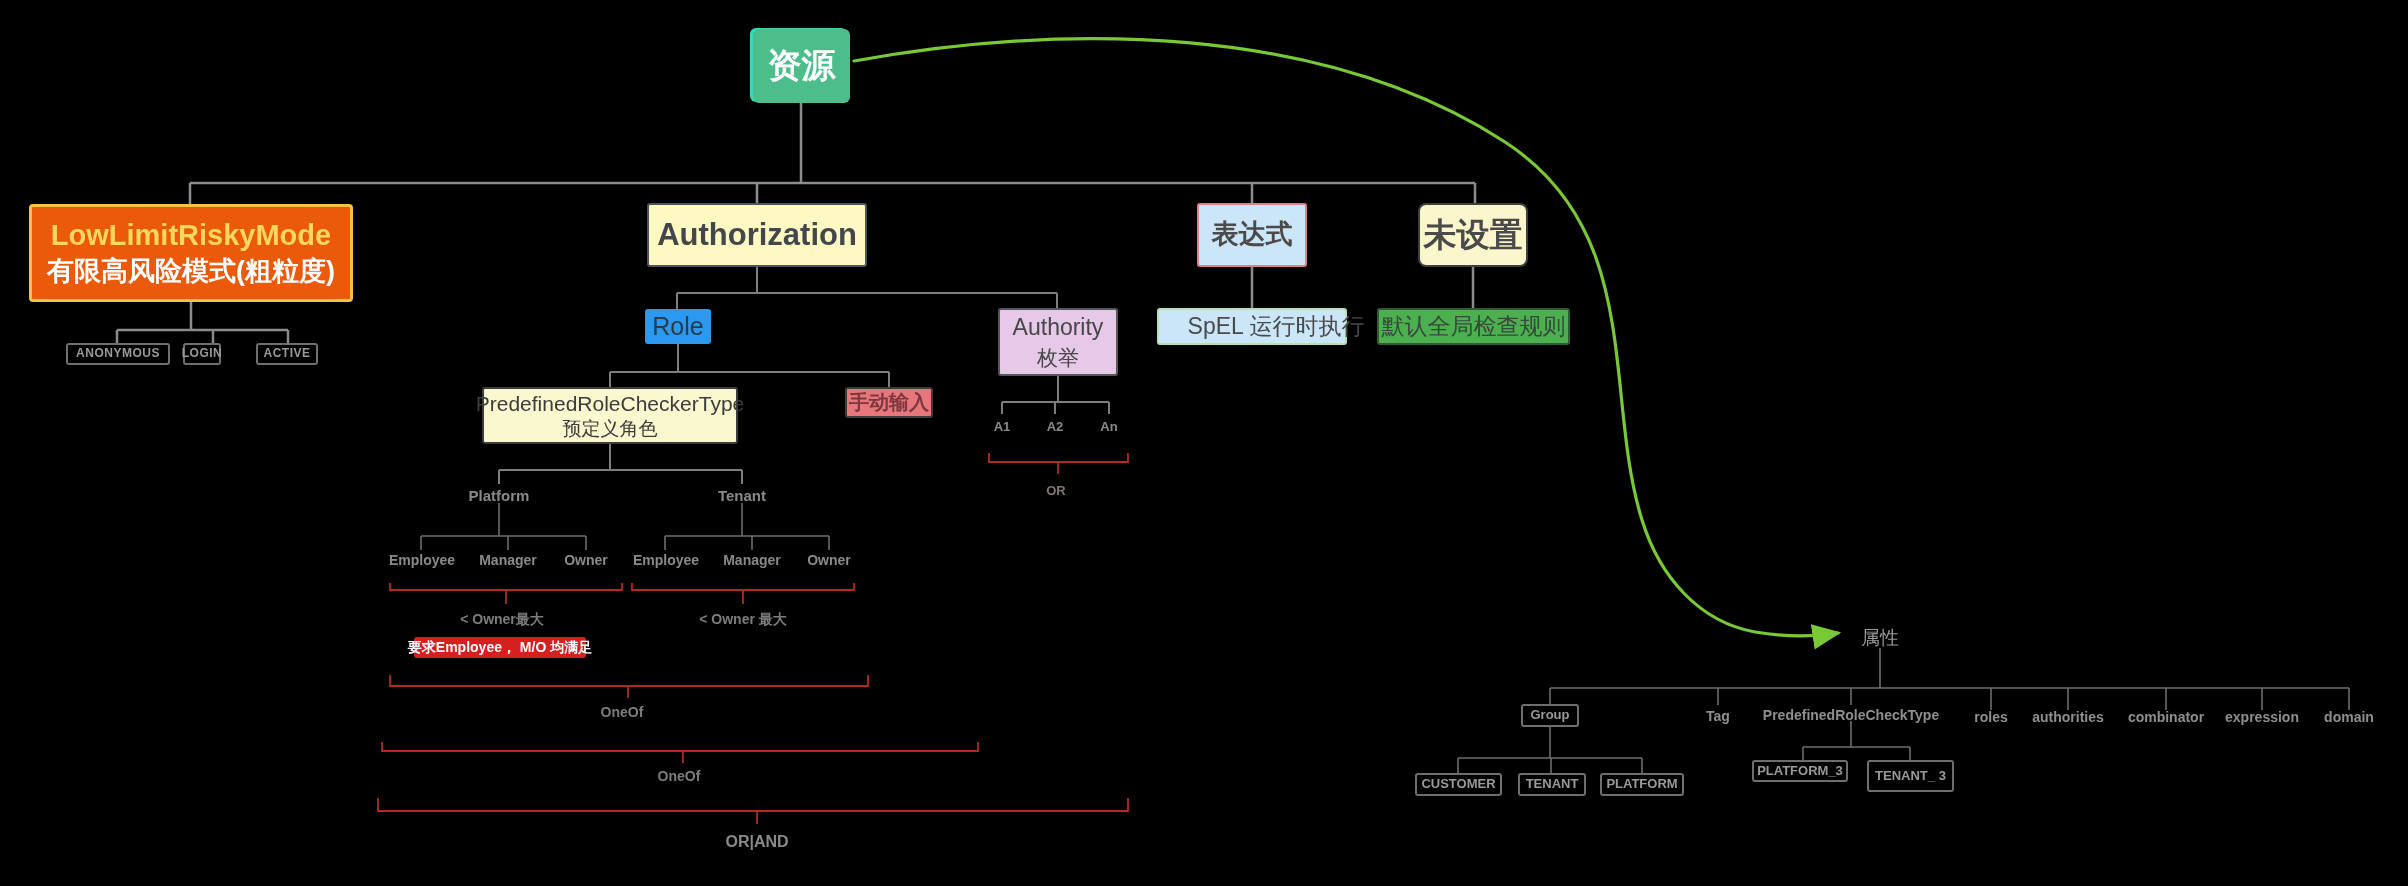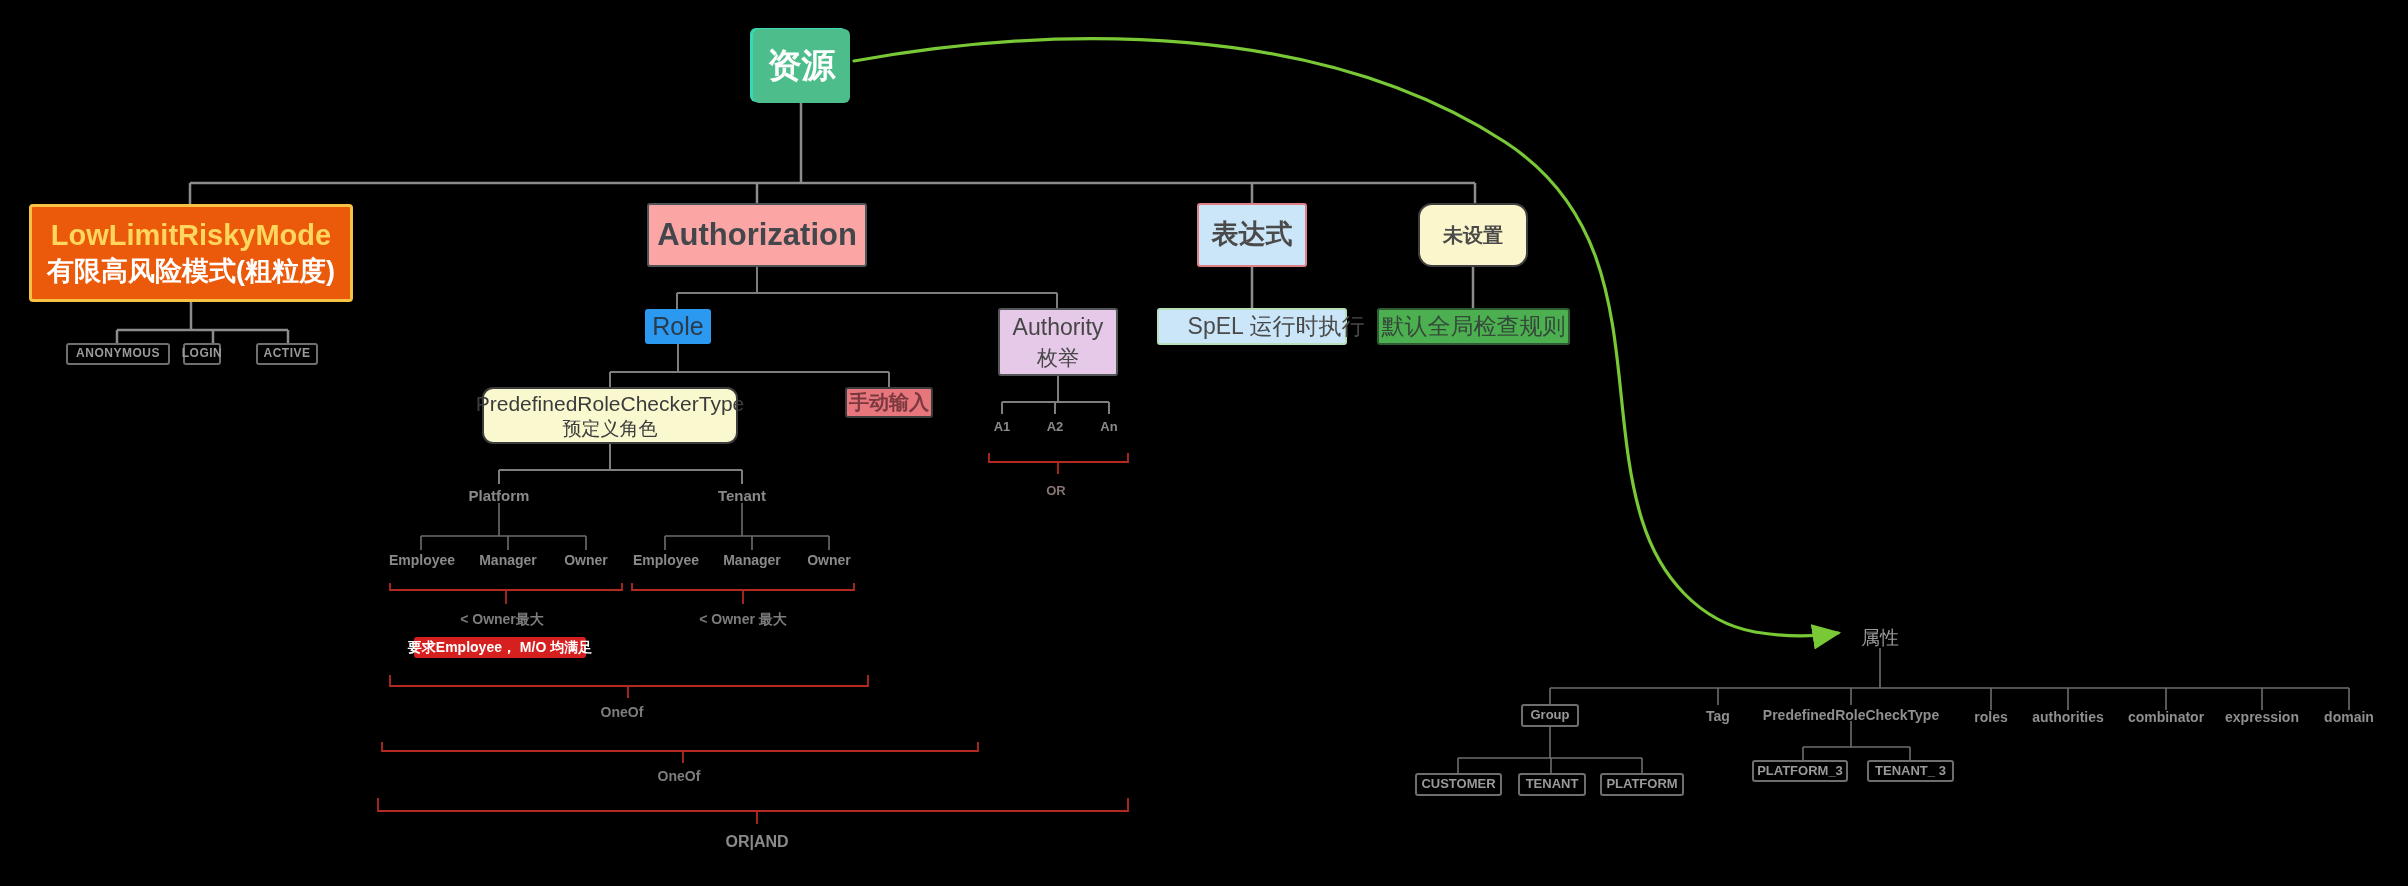--- a/index.html
+++ b/index.html
@@ -10,36 +10,36 @@
     align-items:center;justify-content:center;text-align:center;line-height:1.15;white-space:nowrap;}
   .lbl{position:absolute;transform:translate(-50%,-50%);white-space:nowrap;text-align:center;}
 
   .root{background:#4dbe8b;color:#fff;font-size:34px;font-weight:700;border-radius:6px;
     box-shadow:-3px -1px 0 #36d8b7;}
   .risky{background:#ea5a0a;border:3px solid #f6c344;border-radius:4px;}
   .risky .t1{color:#ffd75e;font-size:29px;font-weight:700;}
   .risky .t2{color:#ffffff;font-size:27px;font-weight:700;margin-top:4px;}
   .capbox{border:2px solid #6f6f6f;border-radius:3px;color:#9a9a9a;font-size:12px;
     font-weight:700;letter-spacing:.5px;}
-  .auth{border:2.5px solid #505459;border-radius:3px;background:#fca5a5;color:#43474c;
+  .auth{border:2.5px solid #505459;border-radius:3px;background:#fef9c3;color:#43474c;
     font-size:31px;font-weight:700;}
   .role{background:#2b99f0;border-radius:3px;color:#2a3b4d;font-size:25px;font-weight:500;}
-  .predef{background:#faf8cf;border:2px solid #3c3c3c;border-radius:11px;color:#3c3c3c;}
+  .predef{background:#faf8cf;border:2px solid #3c3c3c;border-radius:3px;color:#3c3c3c;}
   .predef .t1{font-size:21px;}
   .predef .t2{font-size:19px;margin-top:2px;}
   .manual{background:#e7777d;border:2px solid #3c3c3c;border-radius:3px;color:#7b383e;
     font-size:20px;font-weight:700;}
   .authority{background:#e6c8e8;border:2px solid #54565a;border-radius:3px;color:#474747;}
   .authority .t1{font-size:23px;}
   .authority .t2{font-size:21px;margin-top:6px;}
   .exprbox{background:#cbe6f8;border:2.5px solid #e08087;border-radius:3px;color:#4a4a4a;
     font-size:27px;font-weight:700;}
   .spel{background:#cbe6f8;border:2.5px solid #b7dfb9;border-radius:3px;color:#4a4a4a;font-size:23px;padding-left:48px;}
-  .unset{background:#fbf6cb;border:2.5px solid #3f3f3f;border-radius:14px;color:#4a4a4a;
-    font-size:20px;font-weight:700;}
+  .unset{background:#fbf6cb;border:2.5px solid #3f3f3f;border-radius:8px;color:#4a4a4a;
+    font-size:33px;font-weight:700;}
   .defrule{background:#4caf50;border:2px solid #2e5c33;border-radius:3px;color:#35493a;font-size:23px;}
   .treelbl{color:#8a8a8a;font-weight:700;}
   .greybox{border:2px solid #6e6e6e;border-radius:3px;color:#9a9a9a;font-size:13px;font-weight:700;}
   .attr{color:#9a9a9a;font-size:19px;}
   .rowlbl{color:#8f8f8f;font-size:14px;font-weight:700;}
   .redlbl{background:#d62020;border-radius:3px;color:#ffffff;font-size:14px;font-weight:700;}
   .annot{color:#7d7d7d;font-size:14px;font-weight:700;}
   .orand{color:#8a8a8a;font-size:16px;font-weight:700;}
   .orlbl{color:#857471;font-size:13px;font-weight:700;}
 </style>
@@ -180,17 +180,17 @@
   </div>
   <div class="node greybox" style="left:1518px;top:773px;width:68px;height:23px;">
     <span>TENANT</span>
   </div>
   <div class="node greybox" style="left:1600px;top:773px;width:84px;height:23px;">
     <span>PLATFORM</span>
   </div>
   <div class="node greybox" style="left:1752px;top:760px;width:96px;height:22px;">
     <span>PLATFORM_3</span>
   </div>
-  <div class="node greybox" style="left:1867px;top:760px;width:87px;height:22px;">
+  <div class="node greybox" style="left:1867px;top:760px;width:87px;height:32px;">
     <span>TENANT_ 3</span>
   </div>
 
 </div>
 
 </body></html>

